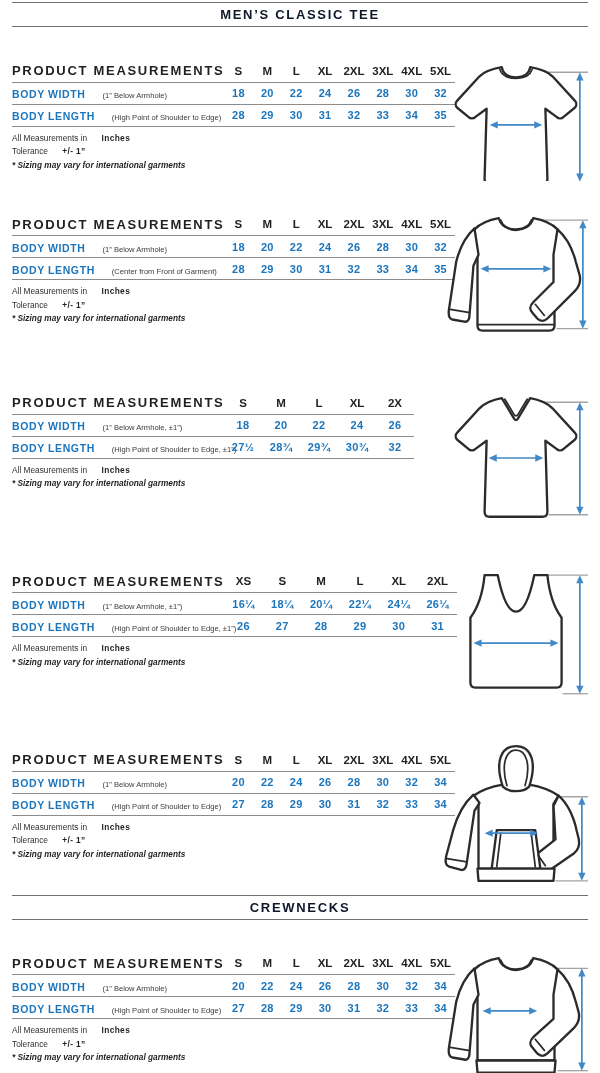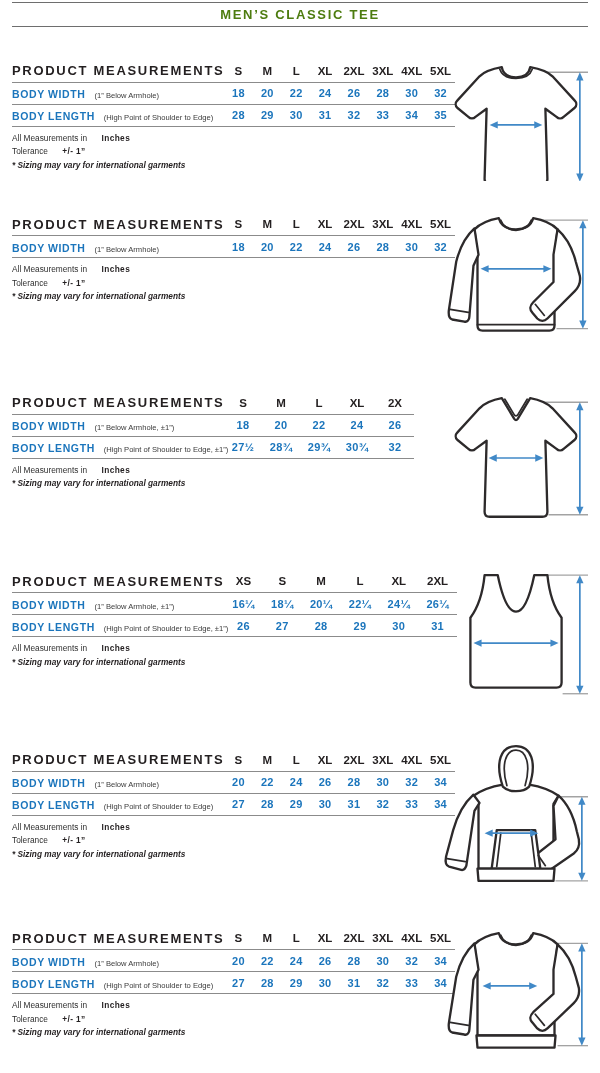--- a/index.html
+++ b/index.html
@@ -8,34 +8,34 @@
     width:600px; height:1073px;
     font-family:"Liberation Sans", sans-serif;
     color:#231f20; overflow:hidden;
   }
   .page { position:relative; width:600px; height:1073px; padding:2px 12px 0; }
   section.sec { position:relative; height:178.5px; overflow:hidden; }
   .band {
     border-top:1.4px solid #6e6e6e; border-bottom:1.4px solid #6e6e6e;
     height:25px; display:flex; align-items:center; justify-content:center;
   }
-  .band h2 { font-size:13px; font-weight:bold; letter-spacing:1.7px; color:#4d7c0f; white-space:nowrap; }
+  .band h2 { font-size:13px; font-weight:bold; letter-spacing:1.7px; color:#0f172a; white-space:nowrap; }
   .content { position:relative; height:153px; padding-top:33px; }
   table.meas { border-collapse:collapse; table-layout:fixed; }
   table.meas.n5 { width:402px; }
   table.meas.n6 { width:445px; }
   table.meas.n8 { width:443px; }
   .meas th, .meas td {
     border-bottom:1.3px solid #8b8b8b; height:22px; vertical-align:middle; padding:0;
   }
   .meas th.phead { text-align:left; font-size:13px; letter-spacing:1.7px; color:#231f20; width:212px; white-space:nowrap; }
   .meas th.szhead { font-size:11.5px; font-weight:bold; text-align:center; color:#231f20; }
   td.lblcell { white-space:nowrap; overflow:visible; }
   .rowlbl { color:#1b75bc; font-weight:bold; font-size:10.5px; letter-spacing:0.6px; }
-  .desc { color:#3a3a3a; font-size:7.6px; margin-left:9px; }
+  .desc { color:#3a3a3a; font-size:7.6px; margin-left:17px; }
   td.val { color:#1b75bc; font-weight:bold; font-size:11px; text-align:center; letter-spacing:0.3px; }
   .notes { margin-top:5px; }
   .note { font-size:8.3px; color:#2e2e2e; line-height:13.5px; white-space:nowrap; }
   .note b { color:#231f20; letter-spacing:0.4px;margin-left:12px; }
   .note.sizing { font-style:italic; font-weight:bold; color:#231f20; }
   .fig { position:absolute; top:24px; right:-4px; width:152px; height:152px; }
   .fig svg { display:block; }
 </style>
 </head>
 <body>
@@ -133,20 +133,33 @@
         <span class="rowlbl">BODY WIDTH</span><span class="desc">(1” Below Armhole)</span>
       </td>
                 <td class="val">18</td>
                 <td class="val">20</td>
                 <td class="val">22</td>
                 <td class="val">24</td>
                 <td class="val">26</td>
                 <td class="val">28</td>
                 <td class="val">30</td>
                 <td class="val">32</td>
+              </tr>
+              <tr>
+      <td class="lblcell">
+        <span class="rowlbl">BODY LENGTH</span><span class="desc">(Center from Front of Garment)</span>
+      </td>
+                <td class="val">28</td>
+                <td class="val">29</td>
+                <td class="val">30</td>
+                <td class="val">31</td>
+                <td class="val">32</td>
+                <td class="val">33</td>
+                <td class="val">34</td>
+                <td class="val">35</td>
               </tr>
             </tbody>
     </table>
     <div class="notes">
       <div class="note"><span>All Measurements in </span><b>Inches</b></div>
       <div class="note"><span>Tolerance </span><b>+/- 1”</b></div>
       <div class="note sizing">* Sizing may vary for international garments</div>
     </div>
     <div class="fig">
             <svg width="152" height="152" viewBox="0 0 150 150" xmlns="http://www.w3.org/2000/svg">
@@ -352,20 +365,23 @@
               <path d="M44,92 l8,-3.6 v7.2 Z" fill="#4189c7"></path>
               <path d="M97,92 l-8,-3.6 v7.2 Z" fill="#4189c7"></path>
               <line x1="140" y1="63" x2="140" y2="132" stroke="#4189c7" stroke-width="1.7"></line>
               <path d="M140,56 l-3.6,8 h7.2 Z" fill="#4189c7"></path>
               <path d="M140,139 l-3.6,-8 h7.2 Z" fill="#4189c7"></path>
             </svg>
           </div>
   </div>
       </section>
       <section class="sec">
+  <div class="band">
+    <h2>CREWNECKS</h2>
+  </div>
   <div class="content">
     <table class="meas n8">
       <thead>
               <tr>
         <th class="phead">PRODUCT MEASUREMENTS</th>
                 <th class="szhead">S</th>
                 <th class="szhead">M</th>
                 <th class="szhead">L</th>
                 <th class="szhead">XL</th>
                 <th class="szhead">2XL</th>

